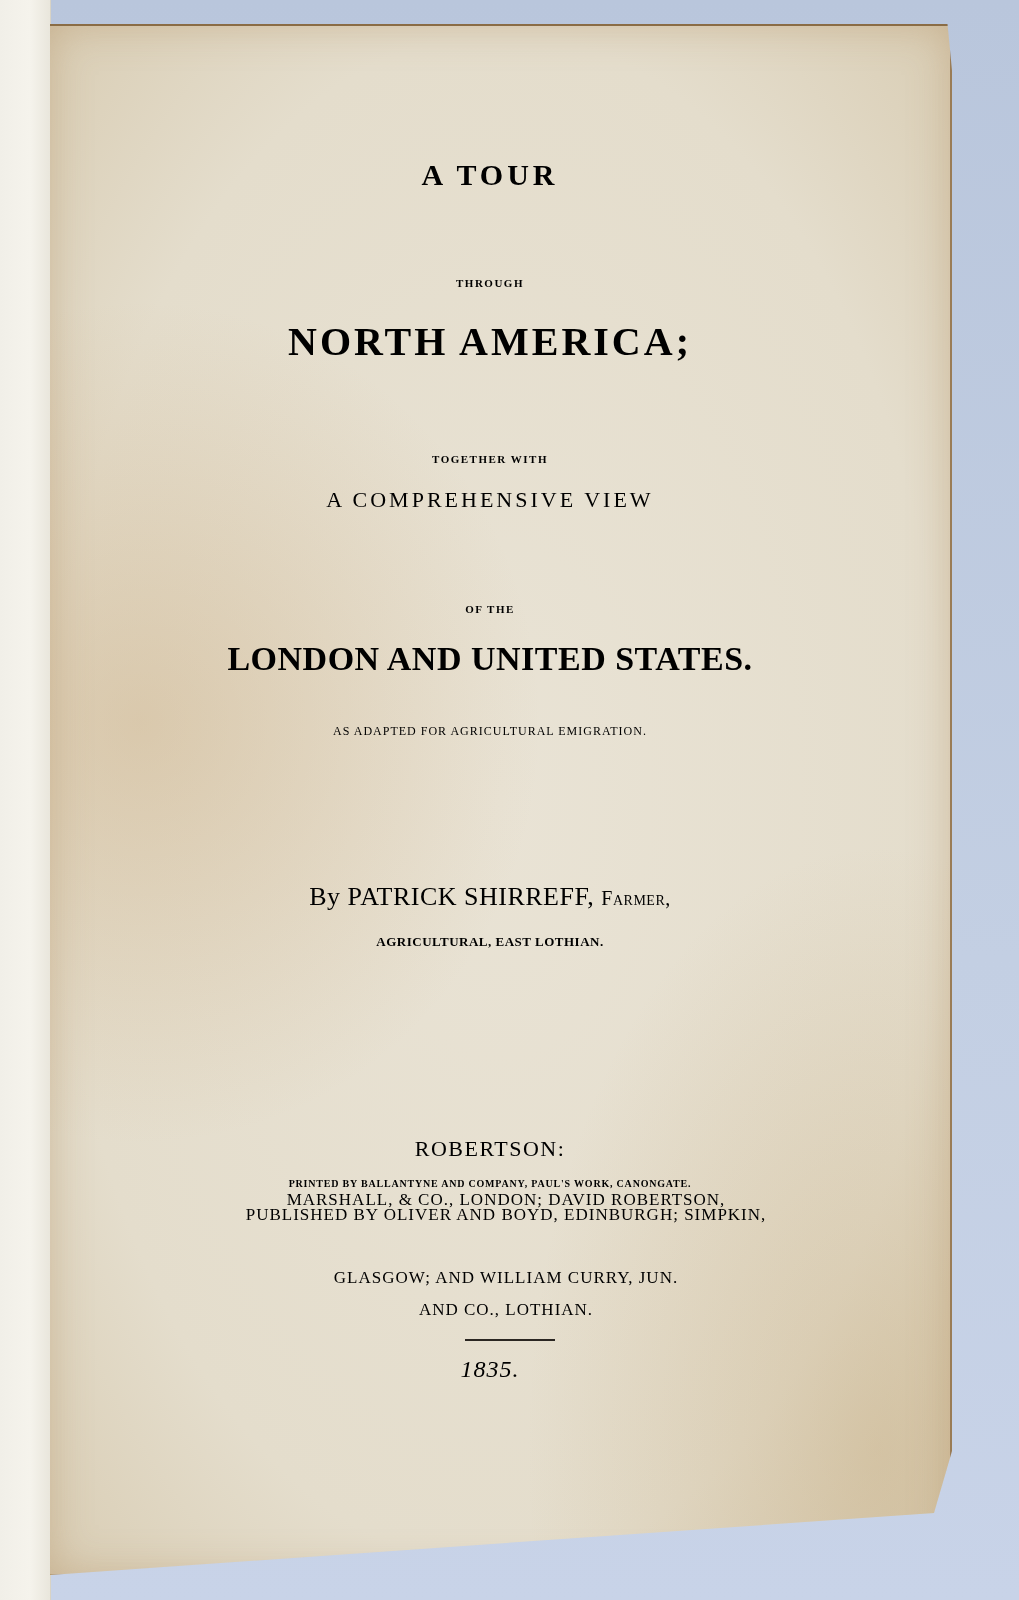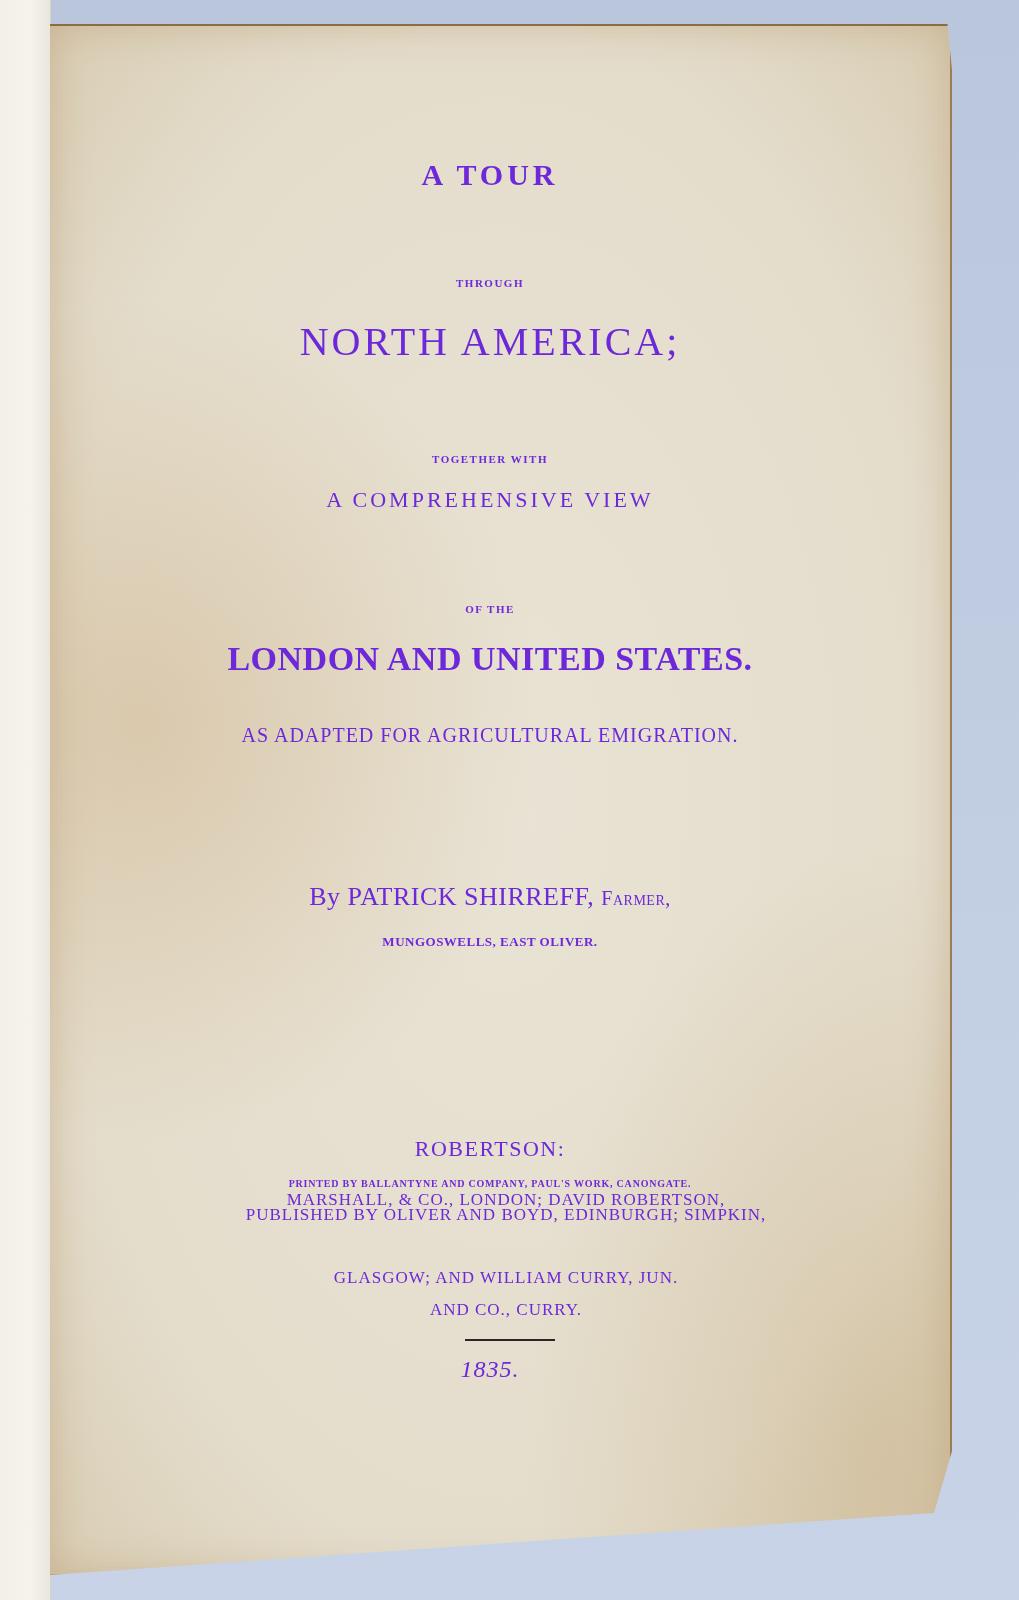--- a/index.html
+++ b/index.html
@@ -20,31 +20,31 @@
       radial-gradient(ellipse at 92% 92%, rgba(190,160,110,0.35) 0%, rgba(190,160,110,0) 30%),
       radial-gradient(ellipse at 50% 50%, #e9e3d5 0%, #e4ddcc 70%, #d9cdb4 100%);
     border-top: 2px solid #8a6c45;
     border-right: 2px solid #9a7c55;
     border-bottom: 1px solid #b89b70;
     box-shadow: inset 0 0 40px rgba(170,130,80,0.35);
     clip-path: polygon(0 0, 99.5% 0, 100% 3%, 100% 92%, 98% 96%, 0 100%);
   }
   .line {
     position: absolute; left: 50px; width: 880px; text-align: center;
-    color: #6d28d9; white-space: nowrap;
+    color: #000000; white-space: nowrap;
   }
   .t-tour { top: 158px; font-size: 30px; font-weight: bold; letter-spacing: 4px; }
   .t-small { font-size: 11px; font-weight: bold; letter-spacing: 1.5px; margin-top: 27px; }
   .t-through { top: 250px; }
-  .t-na { top: 318px; font-size: 40px; letter-spacing: 3px; }
+  .t-na { top: 318px; font-size: 40px; letter-spacing: 3px; font-weight: bold; }
   .t-together { top: 426px; }
   .t-view { top: 487px; font-size: 22px; letter-spacing: 3px; }
   .t-ofthe { top: 576px; }
   .t-canadas { top: 640px; font-size: 34px; font-weight: bold; letter-spacing: 0.5px; }
-  .t-adapted { top: 724px; font-size: 20px; letter-spacing: 1px; }
+  .t-adapted { top: 724px; font-size: 12px; letter-spacing: 1px; }
   .t-author { top: 882px; font-size: 26px; letter-spacing: 0.5px; text-align: center; }
   .t-author .sc { font-size: 20px; }
   .t-mungo { top: 934px; font-size: 13px; font-weight: bold; letter-spacing: 0.5px; }
   .t-edin { top: 1136px; font-size: 22px; letter-spacing: 1.5px; }
   .t-printed { top: 1178px; font-size: 10px; font-weight: bold; letter-spacing: 0.8px; }
   .t-pub { font-size: 17px; letter-spacing: 1px; padding-left: 16px; }
   .t-pub1 { top: 1205px; }
   .t-pub2 { top: 1190px; }
   .t-pub3 { top: 1268px; }
   .t-pub4 { top: 1300px; }
@@ -67,22 +67,22 @@
 <div class="line t-view">A COMPREHENSIVE VIEW</div>
 <div class="line t-small t-ofthe">OF THE</div>
 <div class="line t-canadas">LONDON AND UNITED STATES.</div>
 <div class="line t-adapted">AS ADAPTED FOR AGRICULTURAL EMIGRATION.</div>
 
 <div class="line t-author">
   <span>By</span>
   <span>PATRICK SHIRREFF,</span>
   <span class="sc" style="font-variant: small-caps;">Farmer,</span>
 </div>
-<div class="line t-mungo">MUNGOSWELLS, EAST OLIVER.</div>
+<div class="line t-mungo">AGRICULTURAL, EAST LOTHIAN.</div>
 
 <div class="line t-edin">ROBERTSON:</div>
 <div class="line t-printed">PRINTED BY BALLANTYNE AND COMPANY, PAUL'S WORK, CANONGATE.</div>
 <div class="line t-pub t-pub1">PUBLISHED BY OLIVER AND BOYD, EDINBURGH; SIMPKIN,</div>
 <div class="line t-pub t-pub2">MARSHALL, &amp; CO., LONDON; DAVID ROBERTSON,</div>
 <div class="line t-pub t-pub3">GLASGOW; AND WILLIAM CURRY, JUN.</div>
-<div class="line t-pub t-pub4">AND CO., CURRY.</div>
+<div class="line t-pub t-pub4">AND CO., LOTHIAN.</div>
 <div class="rule"></div>
 <div class="line t-year">1835.</div>
 
 </body></html>

